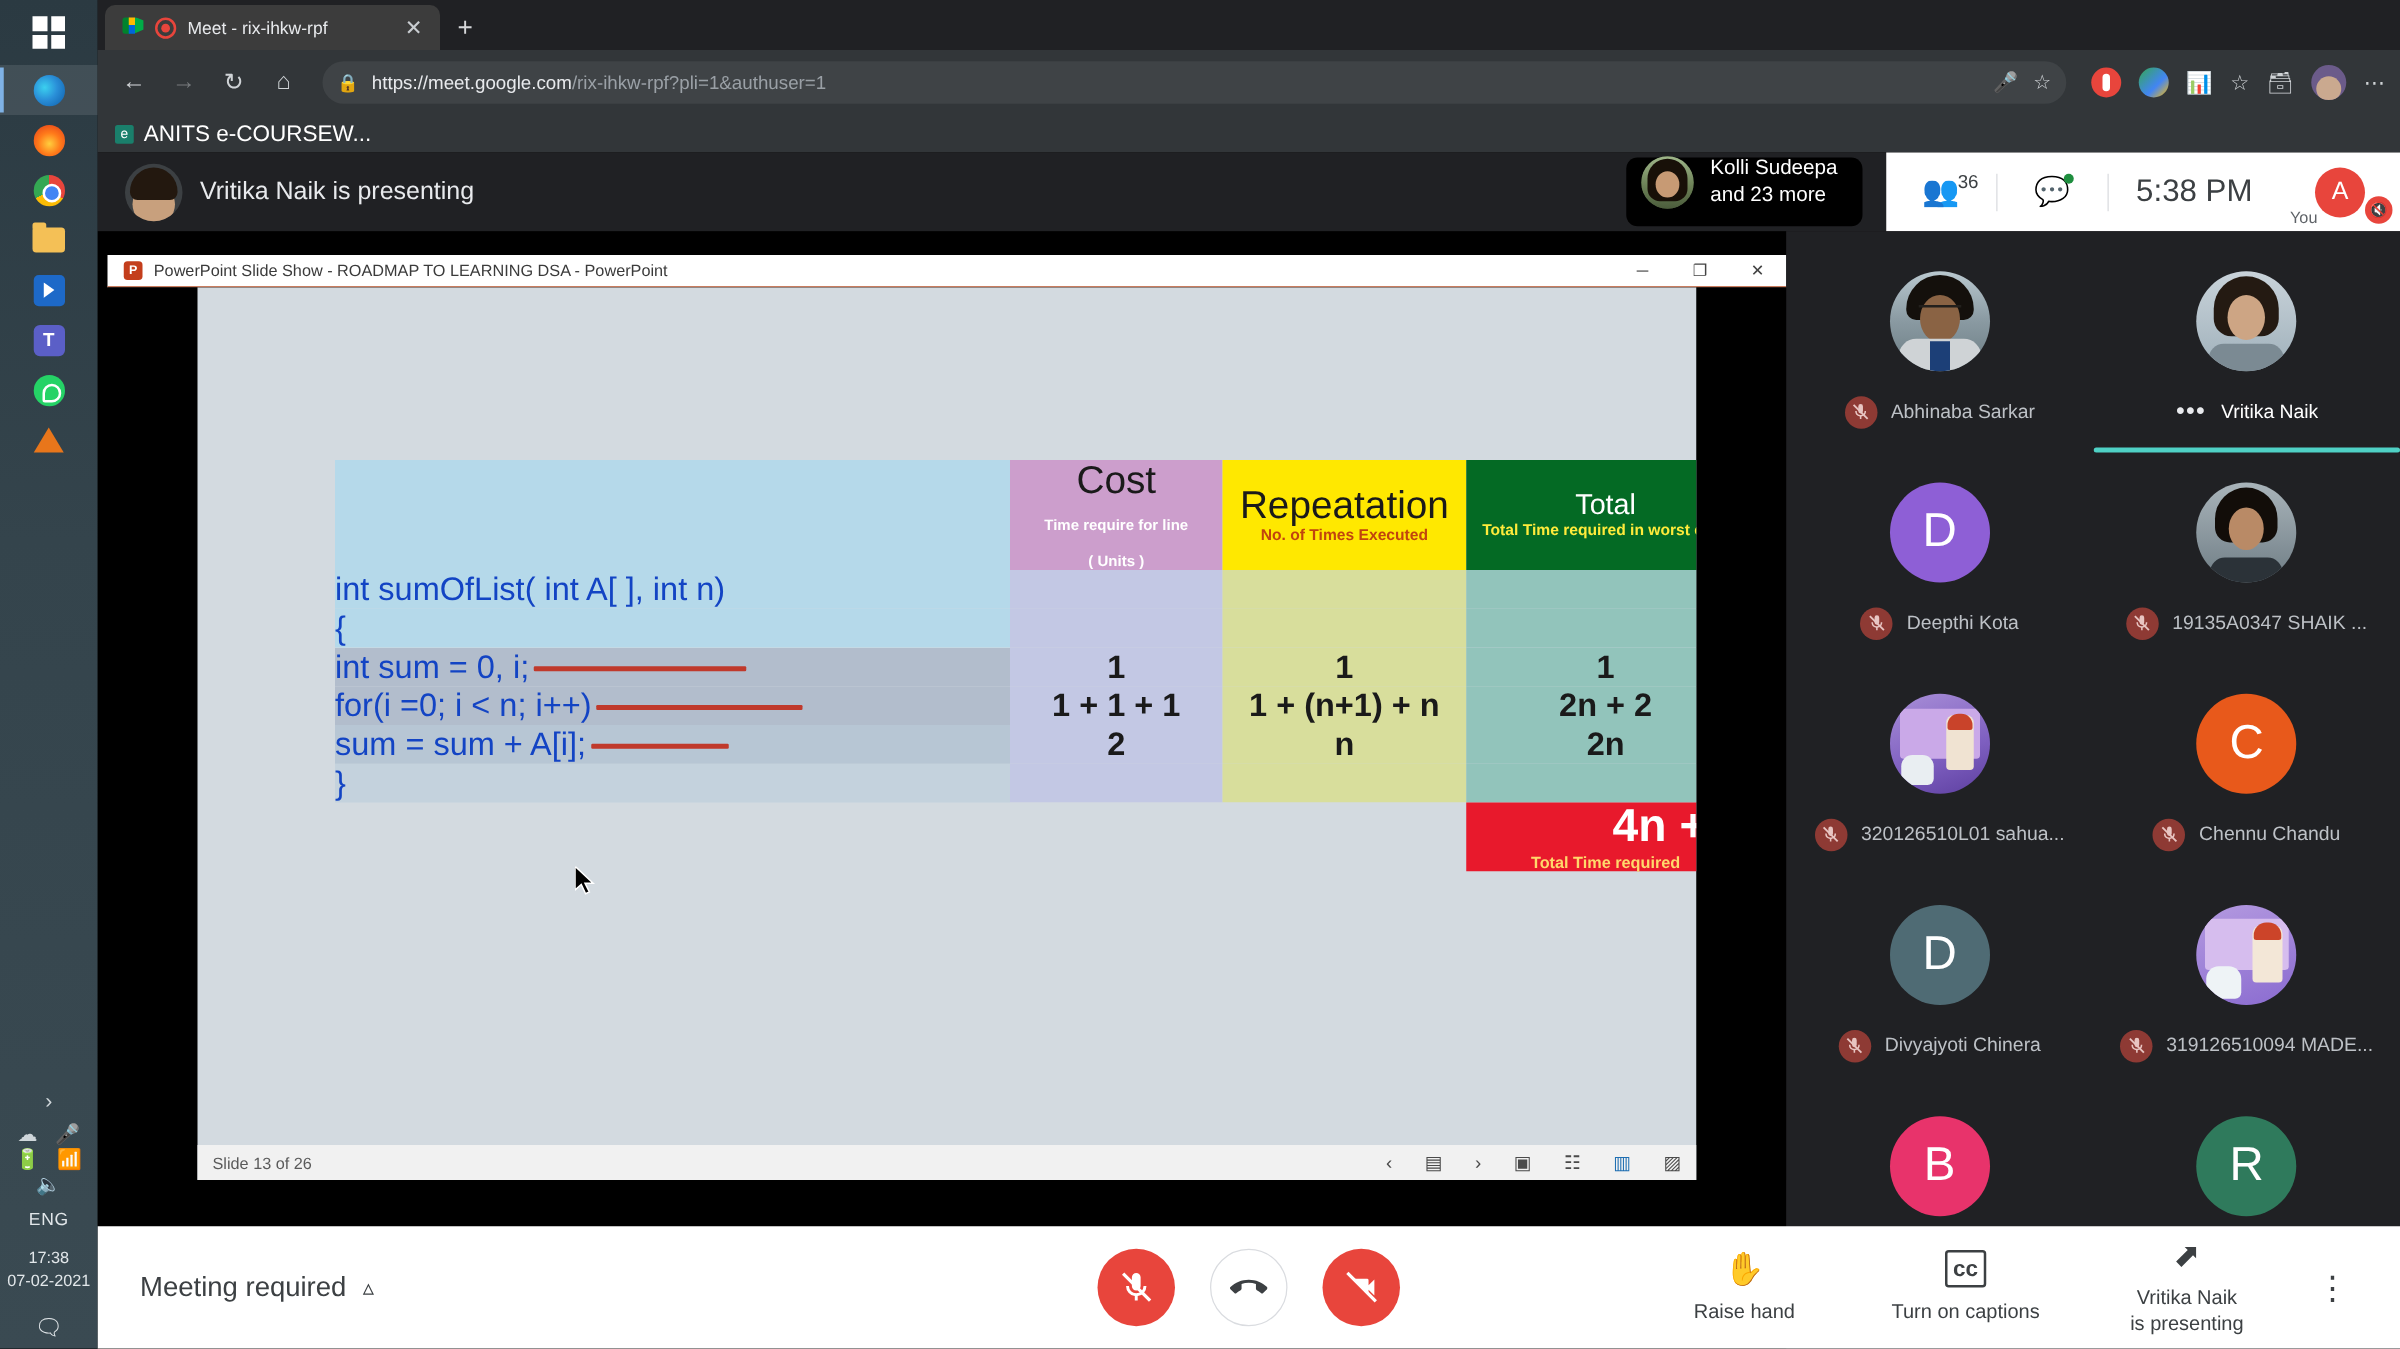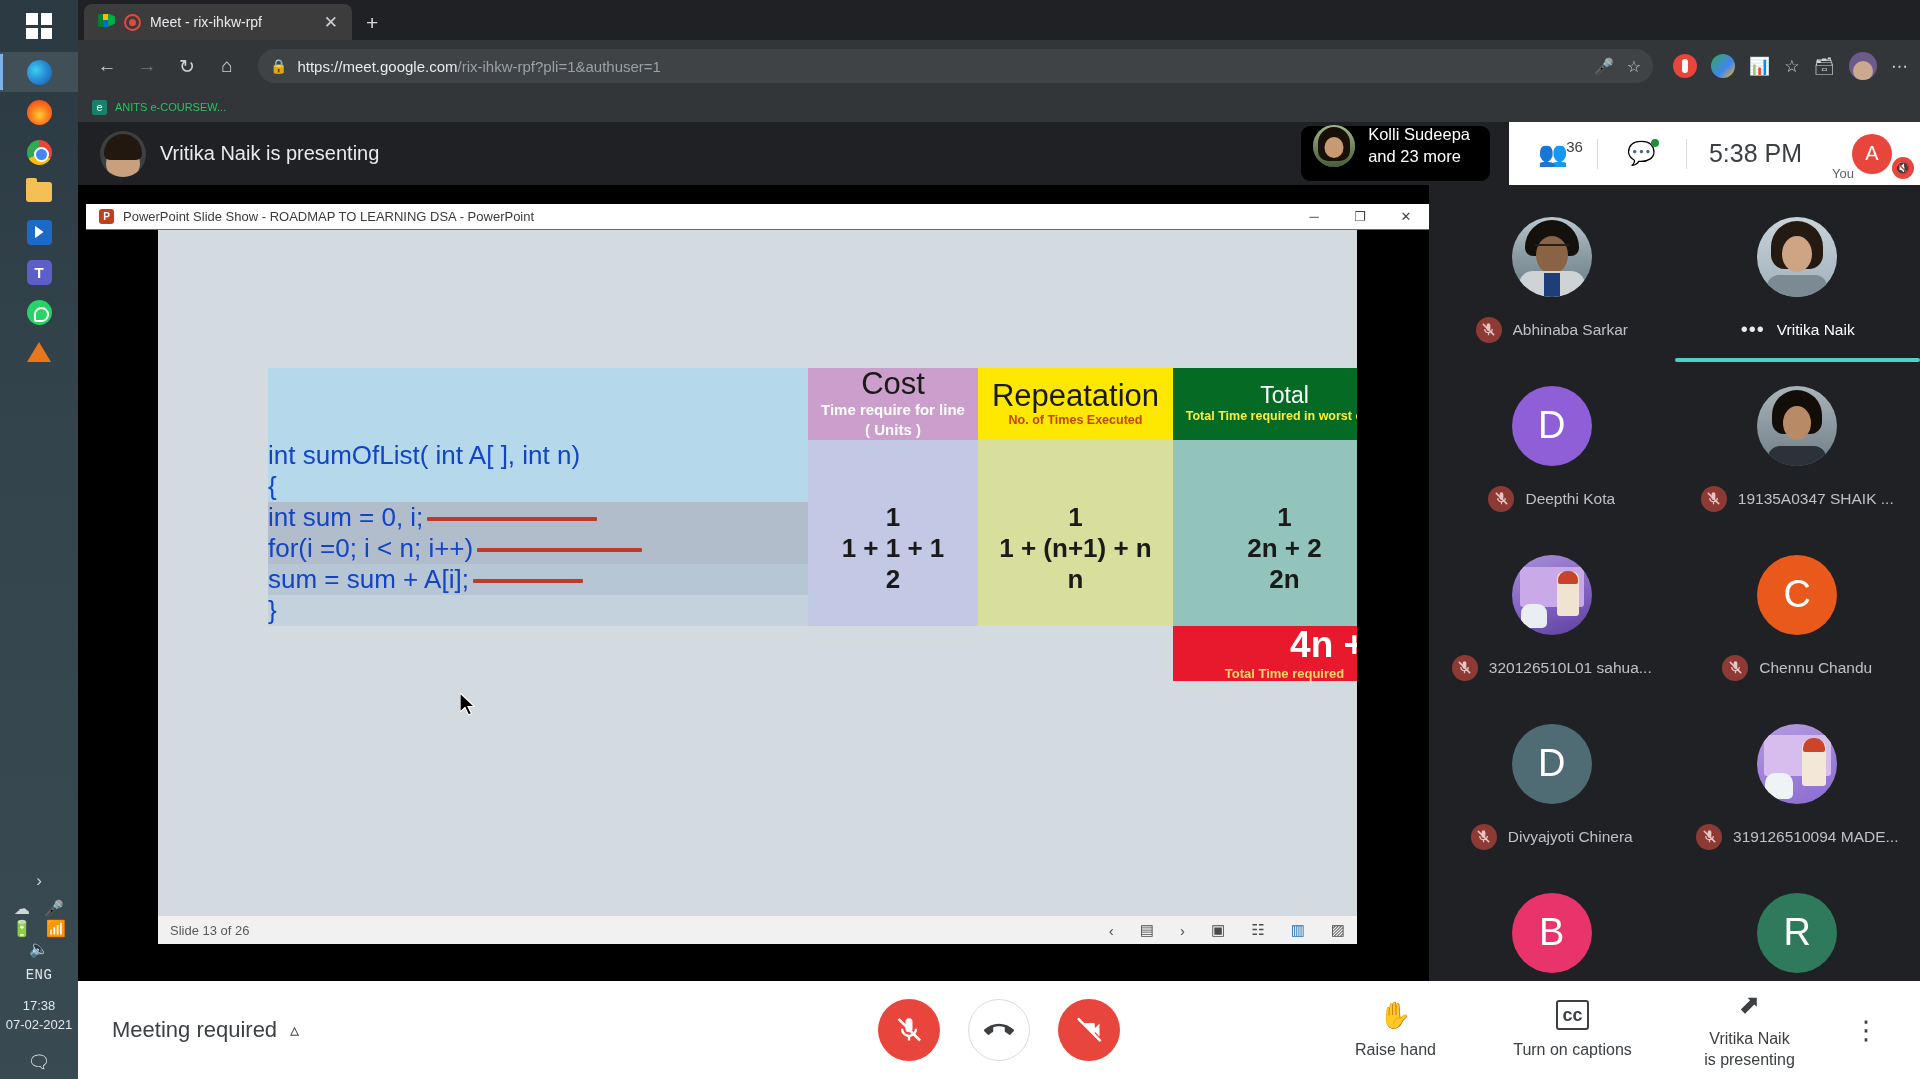--- a/index.html
+++ b/index.html
@@ -35,21 +35,21 @@
   .store::after{content:'';position:absolute;left:8px;top:6px;width:9px;height:13px;background:#fff;clip-path:polygon(0 0,100% 50%,0 100%);}
   .teams { background:#5b5fc7; border-radius:5px; width:25px;height:25px; position:relative;}
   .teams::after{content:'T';position:absolute;inset:0;color:#fff;font-size:15px;display:flex;align-items:center;justify-content:center;font-weight:bold;}
   .whatsapp { background:#25d366; border-radius:50%; width:25px;height:25px; position:relative;}
   .whatsapp::after{content:'';position:absolute;left:7px;top:7px;width:11px;height:11px;border:2px solid #fff;border-radius:50% 50% 50% 2px;}
   .vlc { width:0;height:0;border-left:12px solid transparent;border-right:12px solid transparent;border-bottom:20px solid #e8761b;}
   .tb-spacer { flex:1; }
   .tray { display:flex;flex-direction:column;align-items:center;gap:4px;padding-bottom:6px;color:#d8dde0;}
   .tray-row { display:flex;gap:14px;align-items:center;justify-content:center;width:78px;}
   .tray-glyph{ font-size:16px;color:#cfd6da;line-height:1;}
-  .tray-lang{font-size:14px;color:#e2e7ea;letter-spacing:.5px;margin-top:6px;font-family:Liberation Mono, monospace;}
+  .tray-lang{font-size:14px;color:#e2e7ea;letter-spacing:.5px;margin-top:6px;}
   .tray-time{font-size:13px;color:#e2e7ea;margin-top:10px;text-align:center;line-height:1.45;}
   .tray-chat{margin-top:12px;font-size:18px;color:#e2e7ea;}
   .tb-chev { color:#cfd6da; font-size:17px; margin-bottom:6px;}
 
   
   .browser { position:absolute; left:78px; top:0; width:1842px; height:1079px; background:#1c1c1c; z-index:10;}
   .tabstrip { height:40px; background:#202124; display:flex; align-items:flex-end; position:relative;}
   .tab {
     height:36px; min-width:268px; max-width:268px; background:#3c3c3c;
     border-radius:8px 8px 0 0; display:flex; align-items:center; gap:9px;
@@ -81,21 +81,21 @@
   .nav-icons { display:flex; align-items:center; gap:14px; color:#cfd3d6; font-size:17px; padding-left:6px;}
   .pill-red { width:24px;height:24px;border-radius:50%;background:#e8453c; position:relative;}
   .pill-red::after{content:'';position:absolute;left:9px;top:5px;width:6px;height:14px;background:#fff;border-radius:3px;}
   .coll-ico { width:24px;height:24px;border-radius:50%;background:linear-gradient(135deg,#34a853,#4285f4 60%,#fbbc05);}
   .avatar-nav { width:28px;height:28px;border-radius:50%;background:#6b5b8a; overflow:hidden; position:relative;}
   .avatar-nav::after{content:'';position:absolute;left:50%;top:55%;transform:translate(-50%,-30%);width:20px;height:20px;border-radius:50%;background:#caa98f;}
 
   .bookmarks { height:30px; background:#323639; display:flex; align-items:center; padding:0 14px; gap:8px;}
   .bm-fav{width:15px;height:15px;background:#1a7f6b;border-radius:2px;position:relative;}
   .bm-fav::after{content:'e';position:absolute;inset:0;color:#fff;font-size:11px;display:flex;align-items:center;justify-content:center;}
-  .bm-label{ color:#22c55e; font-size:11px;}
+  .bm-label{ color:#ffffff; font-size:18px;}
 
   
   .meet { position:absolute; left:0; top:122px; width:1842px; height:957px; background:#111; }
 
   .meet-top { height:63px; background:#202124; display:flex; align-items:center; position:relative;}
   .presenting { display:flex; align-items:center; gap:14px; padding-left:22px;}
   .pres-avatar { width:46px;height:46px;border-radius:50%;overflow:hidden;background:#3c4043; position:relative;}
   .pres-avatar .face{position:absolute;left:50%;top:56%;transform:translate(-50%,-28%);width:34px;height:34px;border-radius:50%;background:#c8a07d;}
   .pres-avatar .hair{position:absolute;left:50%;top:8%;transform:translateX(-50%);width:38px;height:26px;border-radius:19px 19px 6px 6px;background:#23180f;}
   .pres-text { color:#e8eaed; font-size:20px; }
@@ -149,21 +149,21 @@
   .tbl { position:absolute; left:110px; top:138px; width:1128px; font-family:"Liberation Sans", sans-serif;}
   .tbl table { border-collapse:collapse; width:100%; table-layout:fixed;}
   .tbl td, .tbl th { padding:0; }
   .col-code { width:540px; }
   .col-cost { width:170px; }
   .col-rep  { width:195px; }
   .col-tot  { width:223px; }
   .h-blank { background:#b5d9ea; }
   .h-cost { background:#cc9ecc; text-align:center; padding:6px 0 8px; }
   .h-cost .big { font-size:31px; color:#1a1a1a; line-height:1.0; font-weight:400;}
-  .h-cost .sub { font-size:15px; color:#fff; font-weight:bold; line-height:1.22; margin-top:2px;}
+  .h-cost .sub { font-size:12px; color:#fff; font-weight:bold; line-height:1.22; margin-top:14px;}
   .h-rep { background:#ffe800; text-align:center; padding:6px 0 8px; }
   .h-rep .big { font-size:31px; color:#1a1a1a; line-height:1.0;}
   .h-rep .sub { font-size:12.5px; color:#c1440e; font-weight:bold; line-height:1.22; margin-top:2px;}
   .h-tot { background:#046a24; text-align:center; padding:6px 0 8px; }
   .h-tot .big { font-size:23px; color:#fff; line-height:1.0;}
   .h-tot .sub { font-size:12.5px; color:#ffeb3b; font-weight:bold; line-height:1.22; margin-top:2px;}
 
   .code-cell { color:#1344c4; font-size:26px; padding:4px 0 4px 24px; white-space:nowrap; position:relative;}
   .code-sig { background:#b5d9ea; }
   .code-brace { background:#b5d9ea; }

